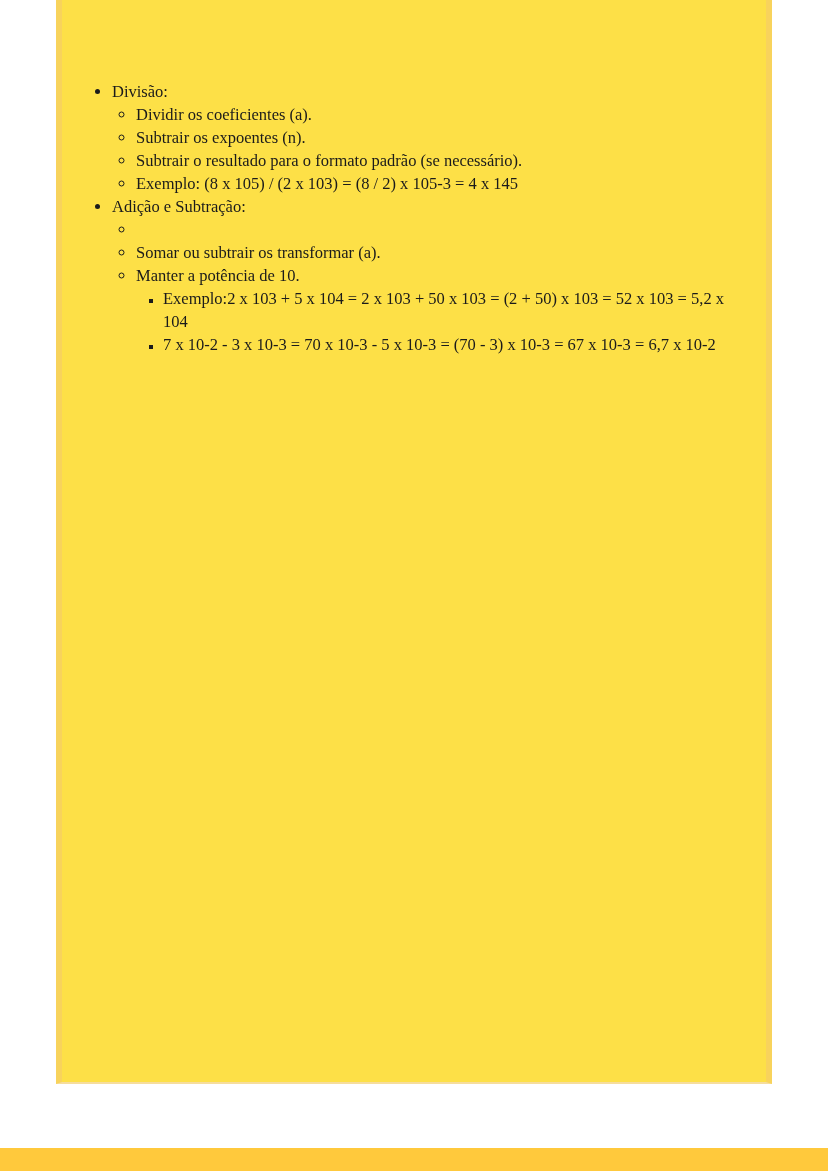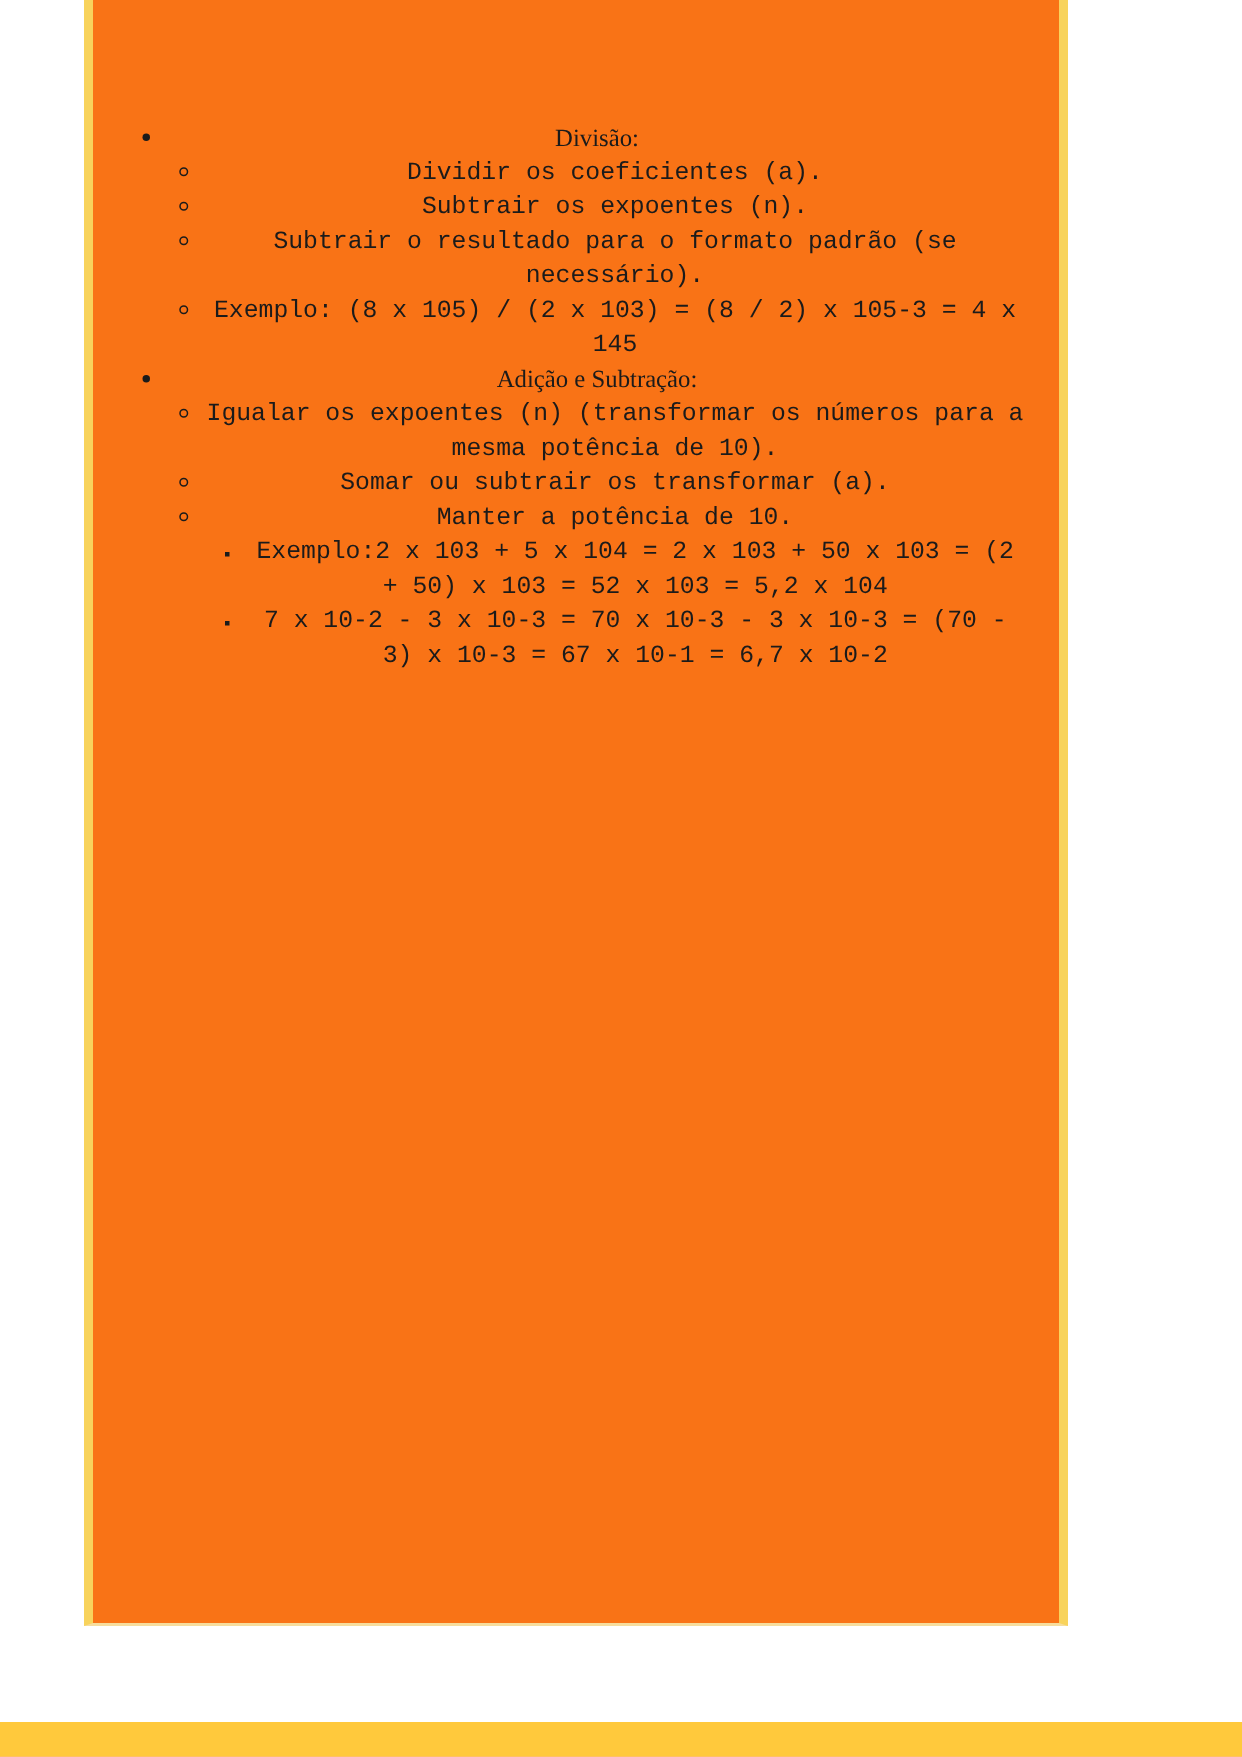--- a/index.html
+++ b/index.html
@@ -8,34 +8,33 @@
     --footer-bar:#ffc93c;
   }
   html,body{margin:0;padding:0;}
   body{
     width:828px;height:1171px;position:relative;overflow:hidden;
     background:#ffffff;
     font-family:"Liberation Serif", serif;
     color:#1b1b1b;
   }
   .page-frame{
-    position:absolute;left:56px;top:0;width:656px;height:1084px;
-    box-sizing:border-box;background:#f97316;
+    position:absolute;left:56px;top:0;width:716px;height:1084px;
+    box-sizing:border-box;background:#fde047;
     border-left:6px solid var(--frame-border);
     border-right:6px solid var(--frame-border);
     border-bottom:2px solid var(--page-rule);
-    text-align:center;
   }
   .content{
     padding:80px 22px 0 28px;
     font-size:16.5px;line-height:23px;
   }
   ul{margin:0;}
   ul.l1{padding-left:22px;list-style-type:disc;}
-  ul.l2{padding-left:24px;list-style-type:circle;font-family:Liberation Mono, monospace;}
+  ul.l2{padding-left:24px;list-style-type:circle;}
   ul.l3{padding-left:27px;list-style-type:square;}
   ul.l3 li::marker{font-size:12px;}
   li{margin:0;padding:0;}
   .footer-bar{
     position:absolute;left:0;right:0;bottom:0;height:23px;
     background:var(--footer-bar);
   }
 </style>
 </head>
 <body>
@@ -60,35 +59,34 @@
             <span>Exemplo: (8 x 105) / (2 x 103) = (8 / 2) x 105-3 = 4 x 145</span>
           </li>
         </ul>
       </li>
 
       <li>
         <span>Adição e Subtração:</span>
         <ul class="l2">
 
           <li>
-            <span>Igualar os expoentes (n) (transformar os números para a mesma potência de 10).</span>
           </li>
 
           <li>
             <span>Somar ou subtrair os transformar (a).</span>
           </li>
 
           <li>
             <span>Manter a potência de 10.</span>
             <ul class="l3">
               <li>
                 <span>Exemplo:2 x 103 + 5 x 104 = 2 x 103 + 50 x 103 = (2 + 50) x 103 = 52 x 103 = 5,2 x 104</span>
               </li>
               <li>
-                <span>7 x 10-2 - 3 x 10-3 = 70 x 10-3 - 3 x 10-3 = (70 - 3) x 10-3 = 67 x 10-1 = 6,7 x 10-2</span>
+                <span>7 x 10-2 - 3 x 10-3 = 70 x 10-3 - 5 x 10-3 = (70 - 3) x 10-3 = 67 x 10-3 = 6,7 x 10-2</span>
               </li>
             </ul>
           </li>
 
         </ul>
       </li>
 
     </ul>
   </div>
 </div>

